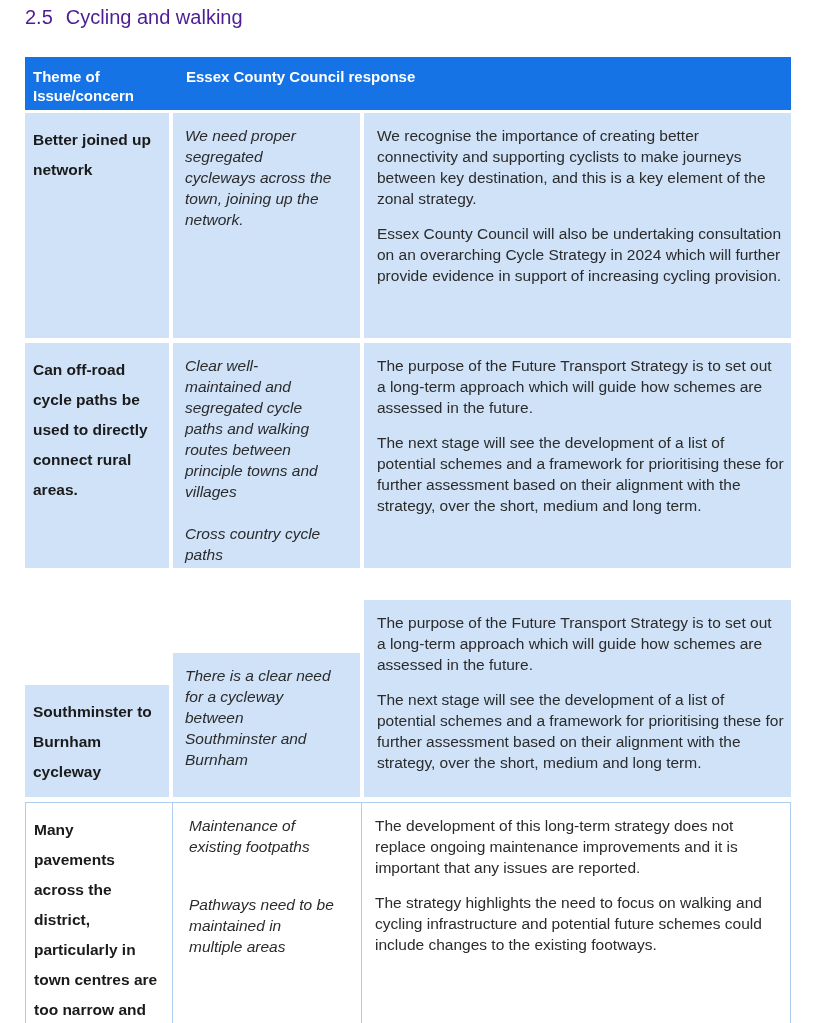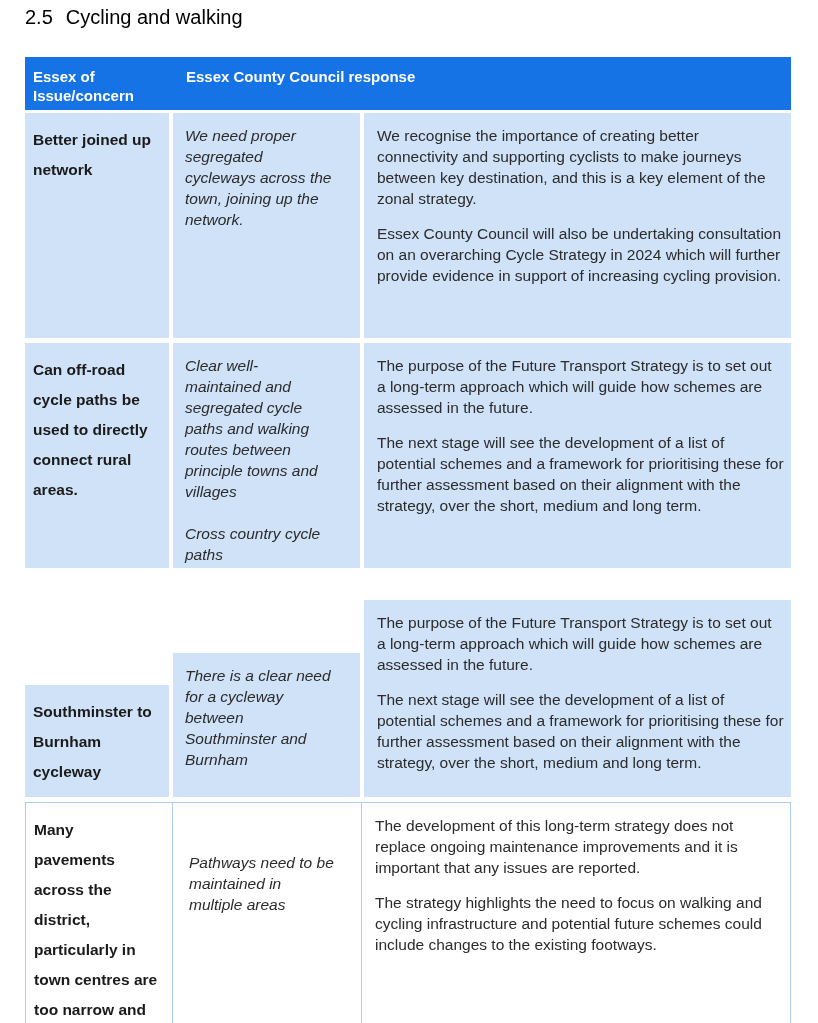--- a/index.html
+++ b/index.html
@@ -8,21 +8,21 @@
     position:relative;
     width:818px; height:1023px;
     background:#ffffff;
     font-family:"Liberation Sans", sans-serif;
     color:#262626;
     overflow:hidden;
   }
   .heading {
     position:absolute; left:25px; top:4px;
     font-size:20px; line-height:26px;
-    color:#000000; font-weight:400;
+    color:#4c1d95; font-weight:400;
     display:flex;
   }
   .heading .num { margin-right:13px; }
 
   .tbl {
     position:absolute; left:25px; top:57px; width:766px;
   }
   .thead {
     display:flex; gap:4px;
     background:#1673E6;
@@ -76,21 +76,21 @@
 <div class="page">
 
   <div class="heading">
     <span class="num">2.5</span>
     <span class="ttl">Cycling and walking</span>
   </div>
 
   <div class="tbl">
 
     <div class="thead">
-      <div class="hc hc1">Essex of Issue/concern</div>
+      <div class="hc hc1">Theme of Issue/concern</div>
       <div class="hc hc3">Essex County Council response</div>
     </div>
 
     <div class="row first r1">
       <div class="cell c1">
         <div class="theme">Better joined up network</div>
       </div>
       <div class="cell c2 example">
         <p>We need proper segregated cycleways across the town, joining up the network.</p>
       </div>
@@ -134,20 +134,21 @@
 across the
 district,
 particularly in
 town centres are
 too narrow and
 uneven, making
 them trip
 hazards.</div>
       </div>
       <div class="cell c2 example">
+        <p>Maintenance of existing footpaths</p>
         <p class="big-gap">Pathways need to be maintained in multiple areas</p>
       </div>
       <div class="cell c3">
         <p>The development of this long-term strategy does not replace ongoing maintenance improvements and it is important that any issues are reported.</p>
         <p>The strategy highlights the need to focus on walking and cycling infrastructure and potential future schemes could include changes to the existing footways.</p>
       </div>
     </div>
 
   </div>
 </div>

